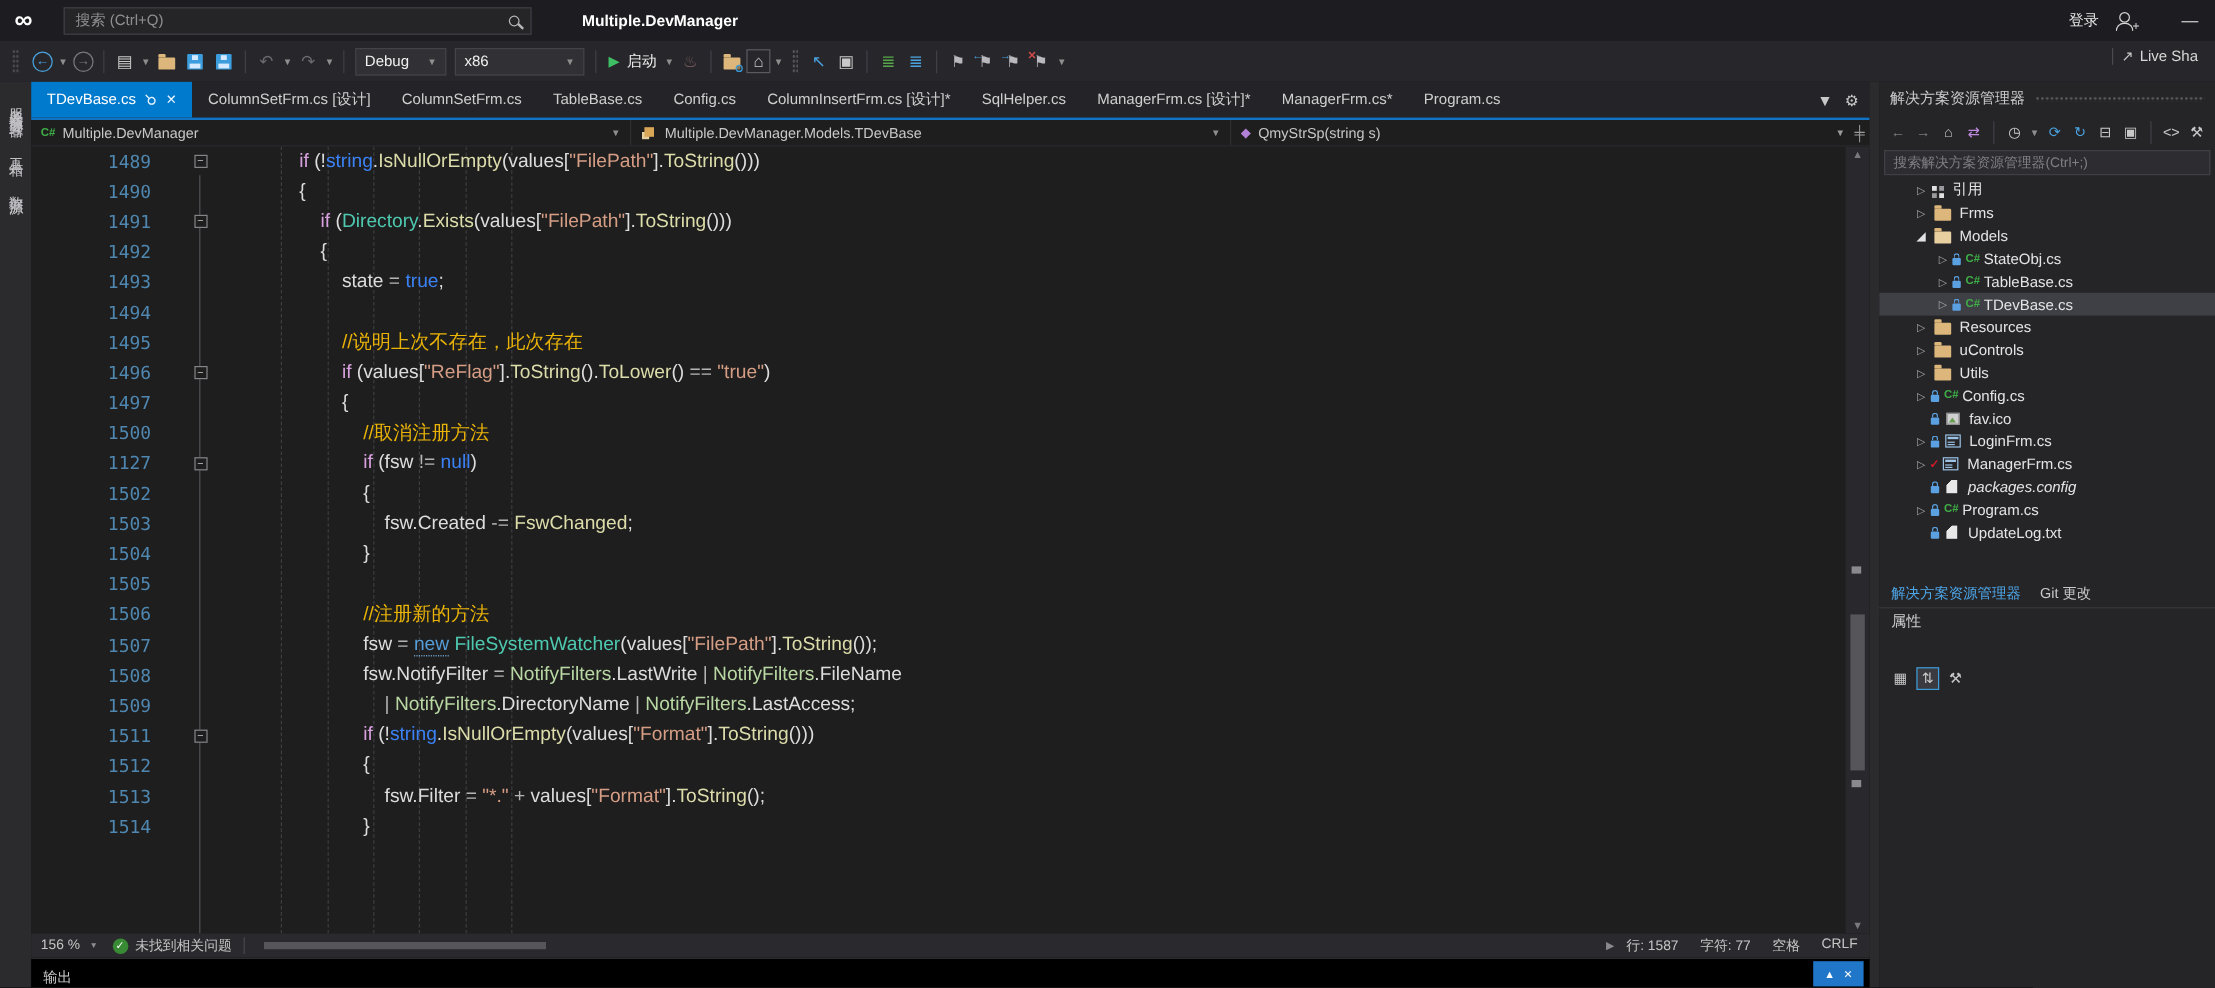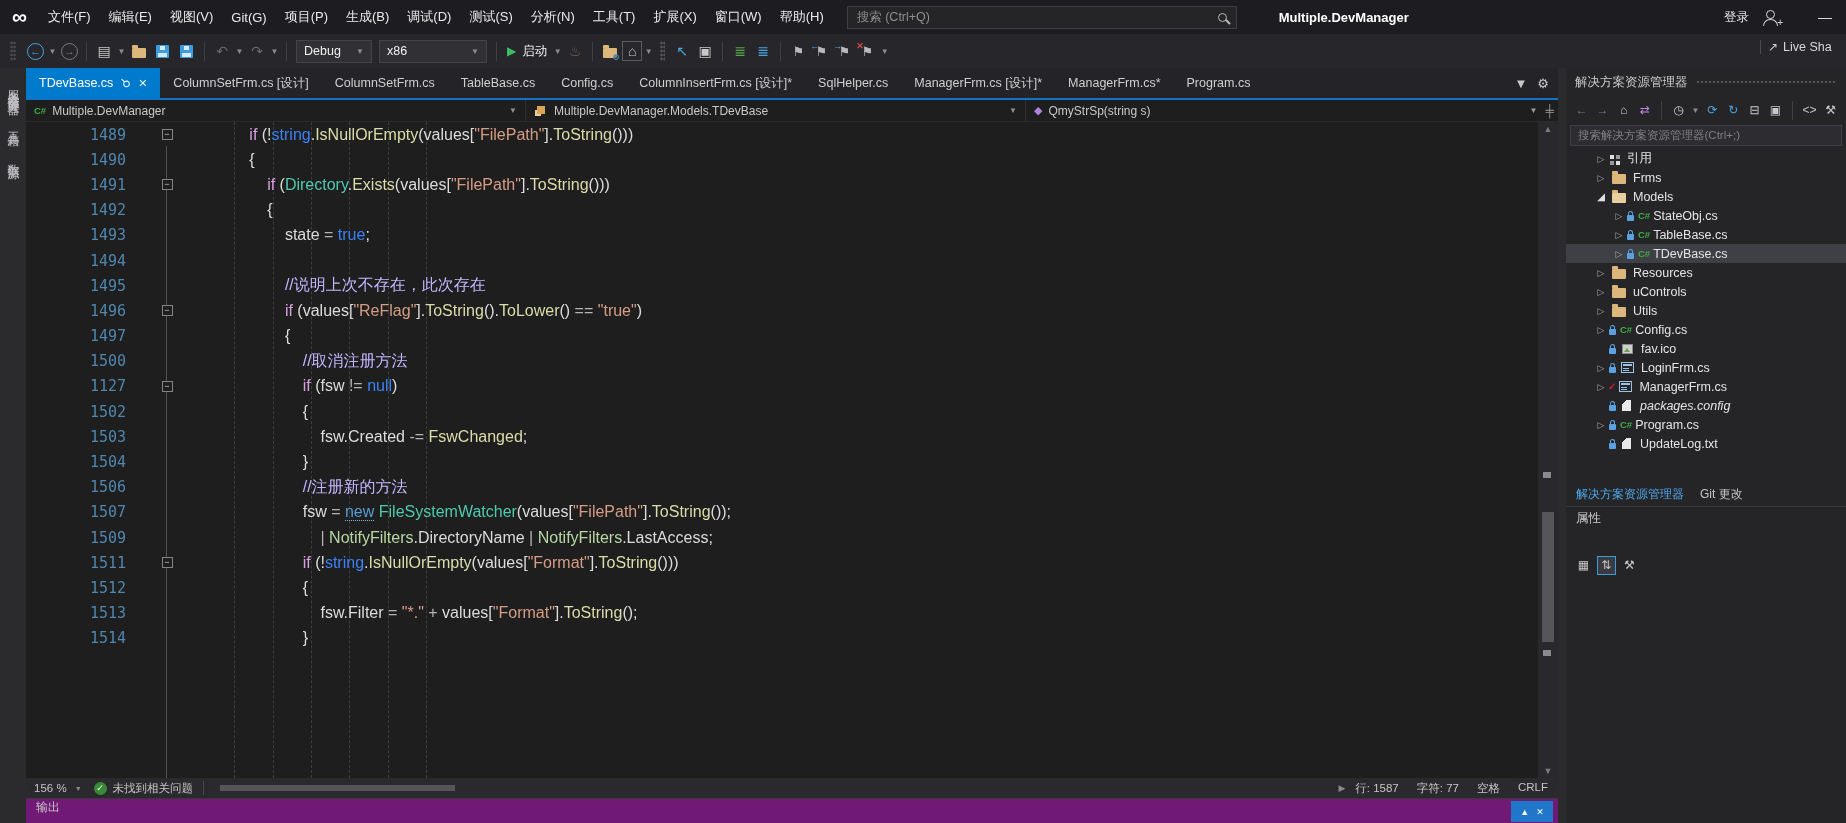--- a/index.html
+++ b/index.html
@@ -78,41 +78,41 @@
   .guides{position:absolute;top:0;bottom:0;left:0;right:20px;}
   .guide{position:absolute;top:0;bottom:0;border-left:1px dashed #3d3d42;}
   .foldline{position:absolute;left:140px;top:24px;bottom:0;border-left:1px solid #525257;}
   .code-lines{position:absolute;inset:0 20px 0 0;font-family:"DejaVu Sans Mono",monospace;font-size:16px;}
   .cl{height:25.2px;display:flex;align-items:center;position:relative;}
   .ln{width:124px;padding-right:24px;text-align:right;color:#4f87b0;font-size:15px;font-family:"DejaVu Sans Mono",monospace;flex:none;}
   .foldcol{width:34px;flex:none;display:flex;justify-content:center;position:relative;z-index:2;}
   .foldbox{width:11px;height:11px;border:1px solid #858589;background:#1e1e1e;color:#c5c5c5;font-size:9px;line-height:9px;text-align:center;}
   .ct{white-space:pre;position:relative;z-index:1;padding-left:12px;}
   .tk-p{color:#dcdcdc}.tk-k{color:#d8a0df}.tk-b{color:#3b82f6}.tk-m{color:#dcdcaa}
-  .tk-cl{color:#4ec9b0}.tk-en{color:#b8d7a3}.tk-s{color:#d69d85}.tk-c{color:#c4b5fd}
+  .tk-cl{color:#4ec9b0}.tk-en{color:#b8d7a3}.tk-s{color:#d69d85}.tk-c{color:#eab308}
   .tk-o{color:#b4b4b4}.tk-nw{color:#569cd6;border-bottom:1.5px dotted #7ab8e8;}
   .vscroll{position:absolute;top:0;bottom:0;right:0;width:20px;background:#29292d;}
   .vscroll .arr{position:absolute;left:0;right:0;text-align:center;color:#7a7a7e;font-size:9px;}
   .vscroll .thumb{position:absolute;left:4px;width:12px;background:#55555a;}
   .vscroll .mark{position:absolute;left:5px;width:8px;height:6px;background:#8a8a8e;}
 
   
   .estatus{height:20px;background:#2a2a2e;display:flex;align-items:center;font-size:11.5px;color:#c5c5c5;gap:10px;padding:0 8px;}
   .zoomsel{display:flex;align-items:center;gap:6px;}
   .zoomsel .tcaret{font-size:7px;}
   .health{display:flex;align-items:center;gap:6px;}
   .gcheck{width:13px;height:13px;border-radius:50%;background:#388a34;color:#fff;font-size:9px;display:inline-flex;align-items:center;justify-content:center;}
   .hsep{width:1px;height:14px;background:#46464c;}
   .hscroll{flex:1;height:10px;position:relative;background:#2a2a2e;}
   .hscroll .hthumb{position:absolute;left:6px;top:2px;height:6px;width:235px;background:#55555a;}
   .hsarr{color:#8a8a8e;font-size:9px;}
   .caretinfo{display:flex;gap:18px;white-space:nowrap;padding-right:2px;}
 
   
-  .outrow{height:25px;background:#701a75;border-top:1px solid #38383d;display:flex;align-items:flex-start;padding:0 10px;position:relative;}
+  .outrow{height:25px;background:#000000;border-top:1px solid #38383d;display:flex;align-items:flex-end;padding:0 10px;position:relative;}
   .outtitle{color:#c8c8c8;font-size:12px;}
   .notif{position:absolute;right:5px;top:2px;width:42px;height:21px;background:#2076c9;color:#fff;display:flex;align-items:center;justify-content:center;gap:7px;font-size:9px;}
 
   .vsplit{width:8px;background:#2b2b2e;}
 
   
   .sidebar{width:280px;background:#252528;display:flex;flex-direction:column;font-size:12.5px;}
   .sb-title{height:28px;display:flex;align-items:center;gap:8px;padding:0 9px;color:#cccccc;}
   .sb-title .dots{flex:1;height:5px;background-image:radial-gradient(#55555a 1px,transparent 1.2px);background-size:4px 4px;}
   .sb-tools{height:28px;display:flex;align-items:center;padding:0 6px;gap:2px;}
@@ -142,35 +142,20 @@
   .pico{width:19px;height:19px;display:inline-flex;align-items:center;justify-content:center;color:#c8c8c8;font-size:12px;}
   .pico.sel{border:1px solid #3b9ddd;background:#3a3a40;}
 </style>
 </head>
 <body>
 
 <div id="root">
 
   <div class="titlebar">
     <span class="vs-logo">∞</span>
-    <nav class="menus" id="menubar">
-        <span class="menu-item">文件(F)</span>
-        <span class="menu-item">编辑(E)</span>
-        <span class="menu-item">视图(V)</span>
-        <span class="menu-item">Git(G)</span>
-        <span class="menu-item">项目(P)</span>
-        <span class="menu-item">生成(B)</span>
-        <span class="menu-item">调试(D)</span>
-        <span class="menu-item">测试(S)</span>
-        <span class="menu-item">分析(N)</span>
-        <span class="menu-item">工具(T)</span>
-        <span class="menu-item">扩展(X)</span>
-        <span class="menu-item">窗口(W)</span>
-        <span class="menu-item">帮助(H)</span>
-      </nav>
     <div class="qsearch">
       <span>搜索 (Ctrl+Q)</span>
       <span class="mag"></span>
     </div>
     <div class="app-title">Multiple.DevManager</div>
     <div class="tb-right">
       <span class="signin">登录</span>
       <span class="person">
           <span class="plus">+</span>
         </span>
@@ -400,28 +385,38 @@
               <span class="ln">1503</span>
               <span class="foldcol"></span>
               <span class="ct"><span class="tk-p">                            fsw.Created </span><span class="tk-o">-=</span><span class="tk-p"> </span><span class="tk-m">FswChanged</span><span class="tk-p">;</span></span>
             </div>
             <div class="cl">
               <span class="ln">1504</span>
               <span class="foldcol"></span>
               <span class="ct"><span class="tk-p">                        }</span></span>
             </div>
             <div class="cl">
+              <span class="ln">1505</span>
+              <span class="foldcol"></span>
+              <span class="ct"></span>
+            </div>
+            <div class="cl">
               <span class="ln">1506</span>
               <span class="foldcol"></span>
               <span class="ct"><span class="tk-p">                        </span><span class="tk-c">//注册新的方法</span></span>
             </div>
             <div class="cl">
               <span class="ln">1507</span>
               <span class="foldcol"></span>
               <span class="ct"><span class="tk-p">                        fsw </span><span class="tk-o">=</span><span class="tk-p"> </span><span class="tk-nw">new</span><span class="tk-p"> </span><span class="tk-cl">FileSystemWatcher</span><span class="tk-p">(values[</span><span class="tk-s">"FilePath"</span><span class="tk-p">].</span><span class="tk-m">ToString</span><span class="tk-p">());</span></span>
+            </div>
+            <div class="cl">
+              <span class="ln">1508</span>
+              <span class="foldcol"></span>
+              <span class="ct"><span class="tk-p">                        fsw.NotifyFilter </span><span class="tk-o">=</span><span class="tk-p"> </span><span class="tk-en">NotifyFilters</span><span class="tk-p">.LastWrite </span><span class="tk-o">|</span><span class="tk-p"> </span><span class="tk-en">NotifyFilters</span><span class="tk-p">.FileName</span></span>
             </div>
             <div class="cl">
               <span class="ln">1509</span>
               <span class="foldcol"></span>
               <span class="ct"><span class="tk-p">                            </span><span class="tk-o">|</span><span class="tk-p"> </span><span class="tk-en">NotifyFilters</span><span class="tk-p">.DirectoryName </span><span class="tk-o">|</span><span class="tk-p"> </span><span class="tk-en">NotifyFilters</span><span class="tk-p">.LastAccess;</span></span>
             </div>
             <div class="cl">
               <span class="ln">1511</span>
               <span class="foldcol">
                 <span class="foldbox">−</span>

